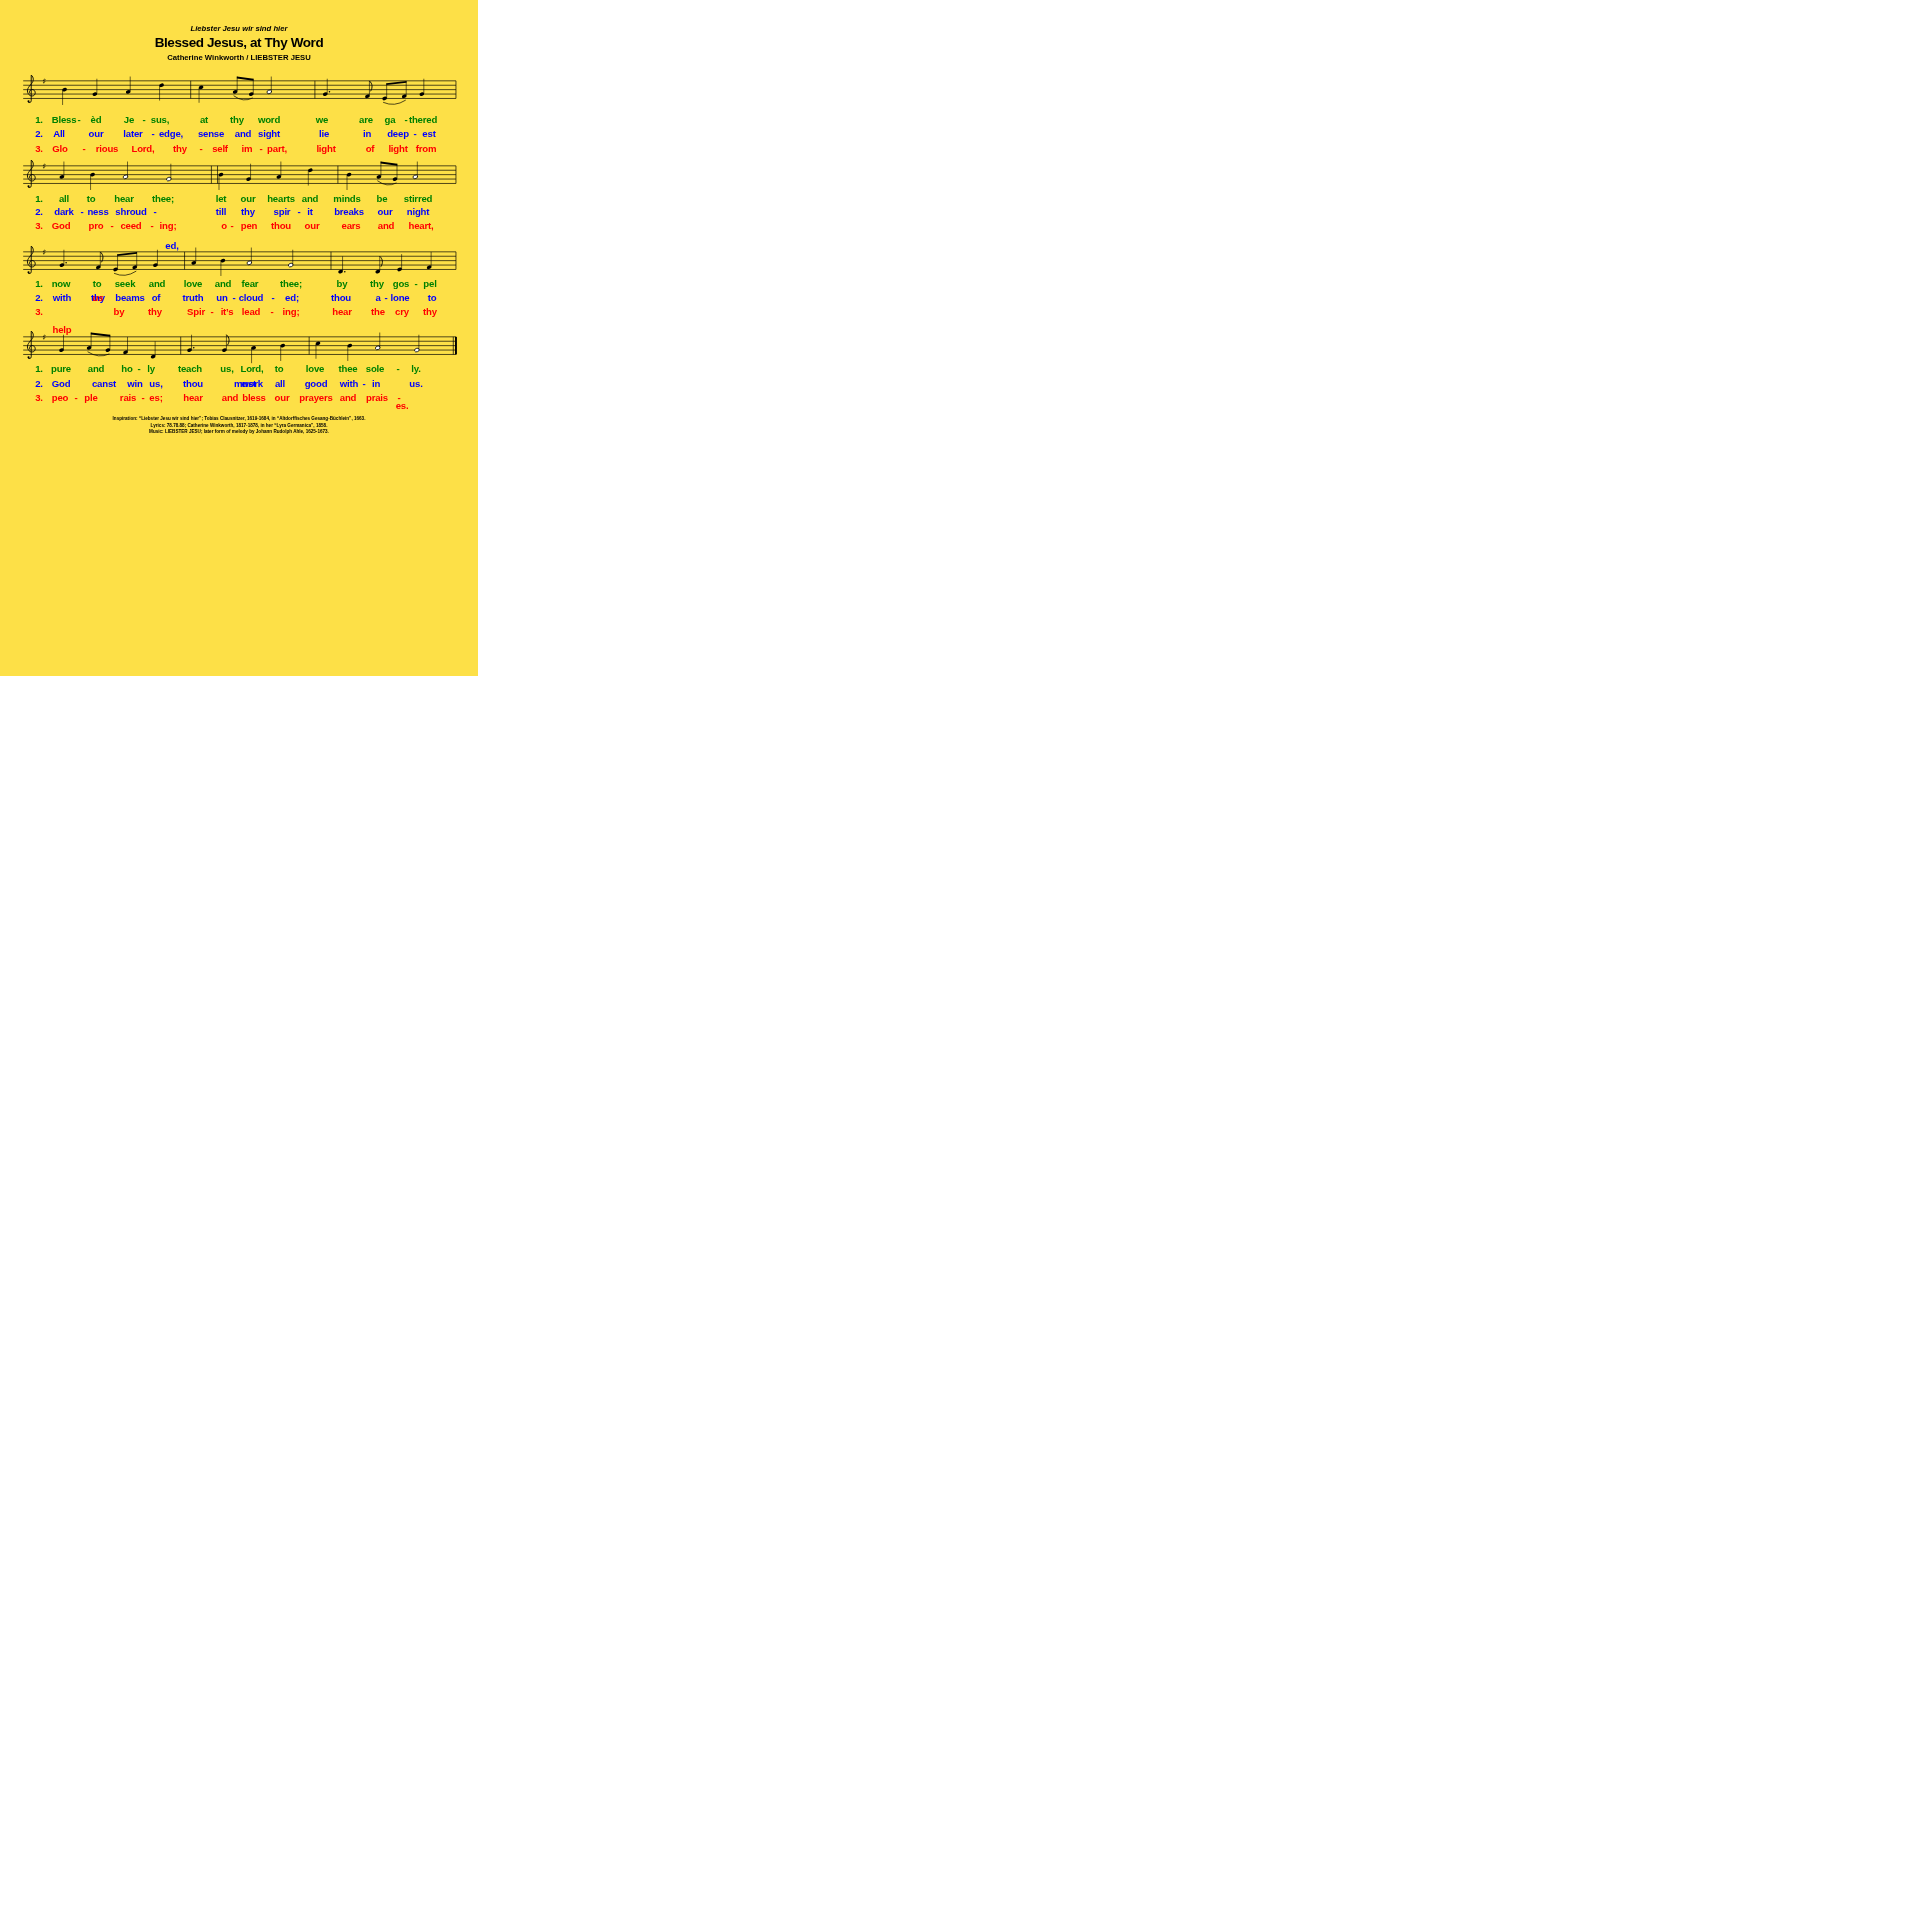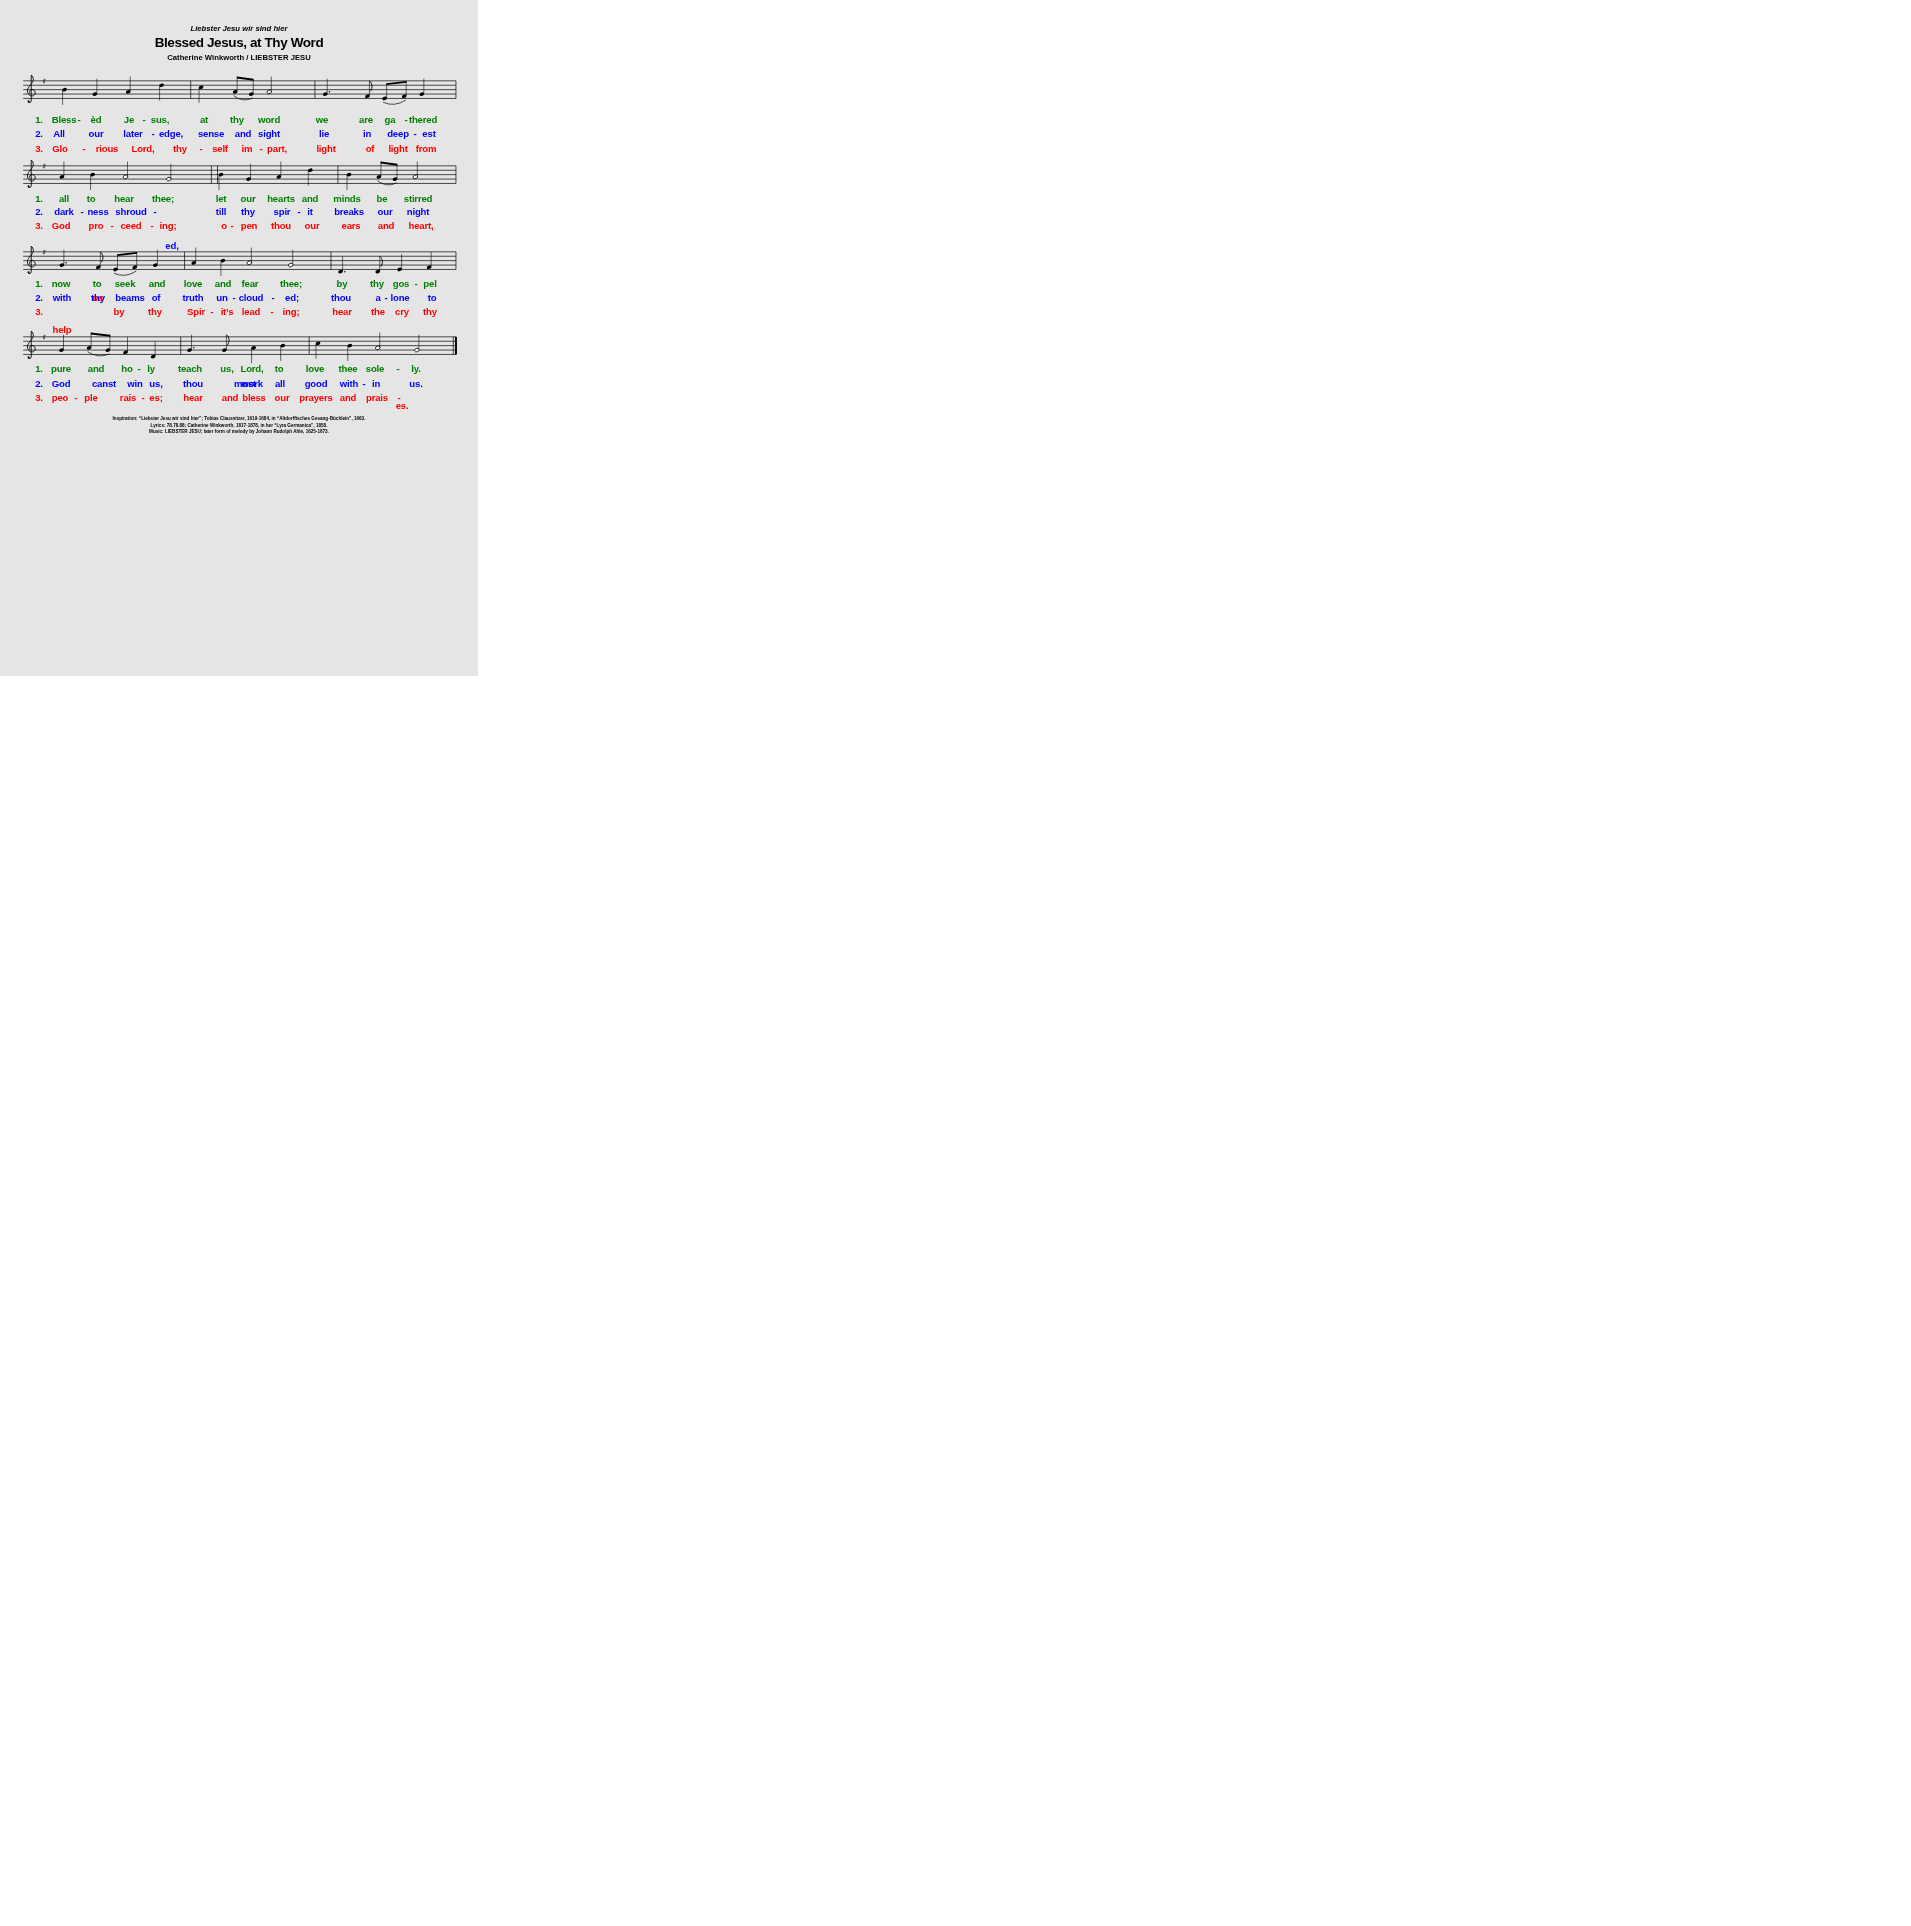--- a/index.html
+++ b/index.html
@@ -1,16 +1,16 @@
 <!DOCTYPE html>
 <html style="font-size:6.2px"><head>
 <meta charset="utf-8">
 <style>
   html,body{margin:0;padding:0;background:#ffffff;}
-  .page{position:relative;width:478px;height:676px;background:#e5e5e5;overflow:hidden;
+  .page{position:relative;width:478px;height:676px;background:#fde047;overflow:hidden;
         font-family:"Liberation Sans",sans-serif;}
   .subtitle{position:absolute;top:24px;left:0;width:100%;text-align:center;
         font-size:7.7px;font-weight:bold;font-style:italic;color:#000;}
   .title{position:absolute;top:35px;left:0;width:100%;text-align:center;
         font-size:13.5px;font-weight:bold;letter-spacing:-0.4px;color:#000;}
   .authors{position:absolute;top:53px;left:0;width:100%;text-align:center;
         font-size:7.7px;font-weight:bold;color:#000;}
   .staff-svg{position:absolute;left:0;}
   .syl{position:absolute;transform:translateX(-50%);white-space:nowrap;
         font-size:9.6px;font-weight:bold;letter-spacing:-0.2px;line-height:1.2;}

